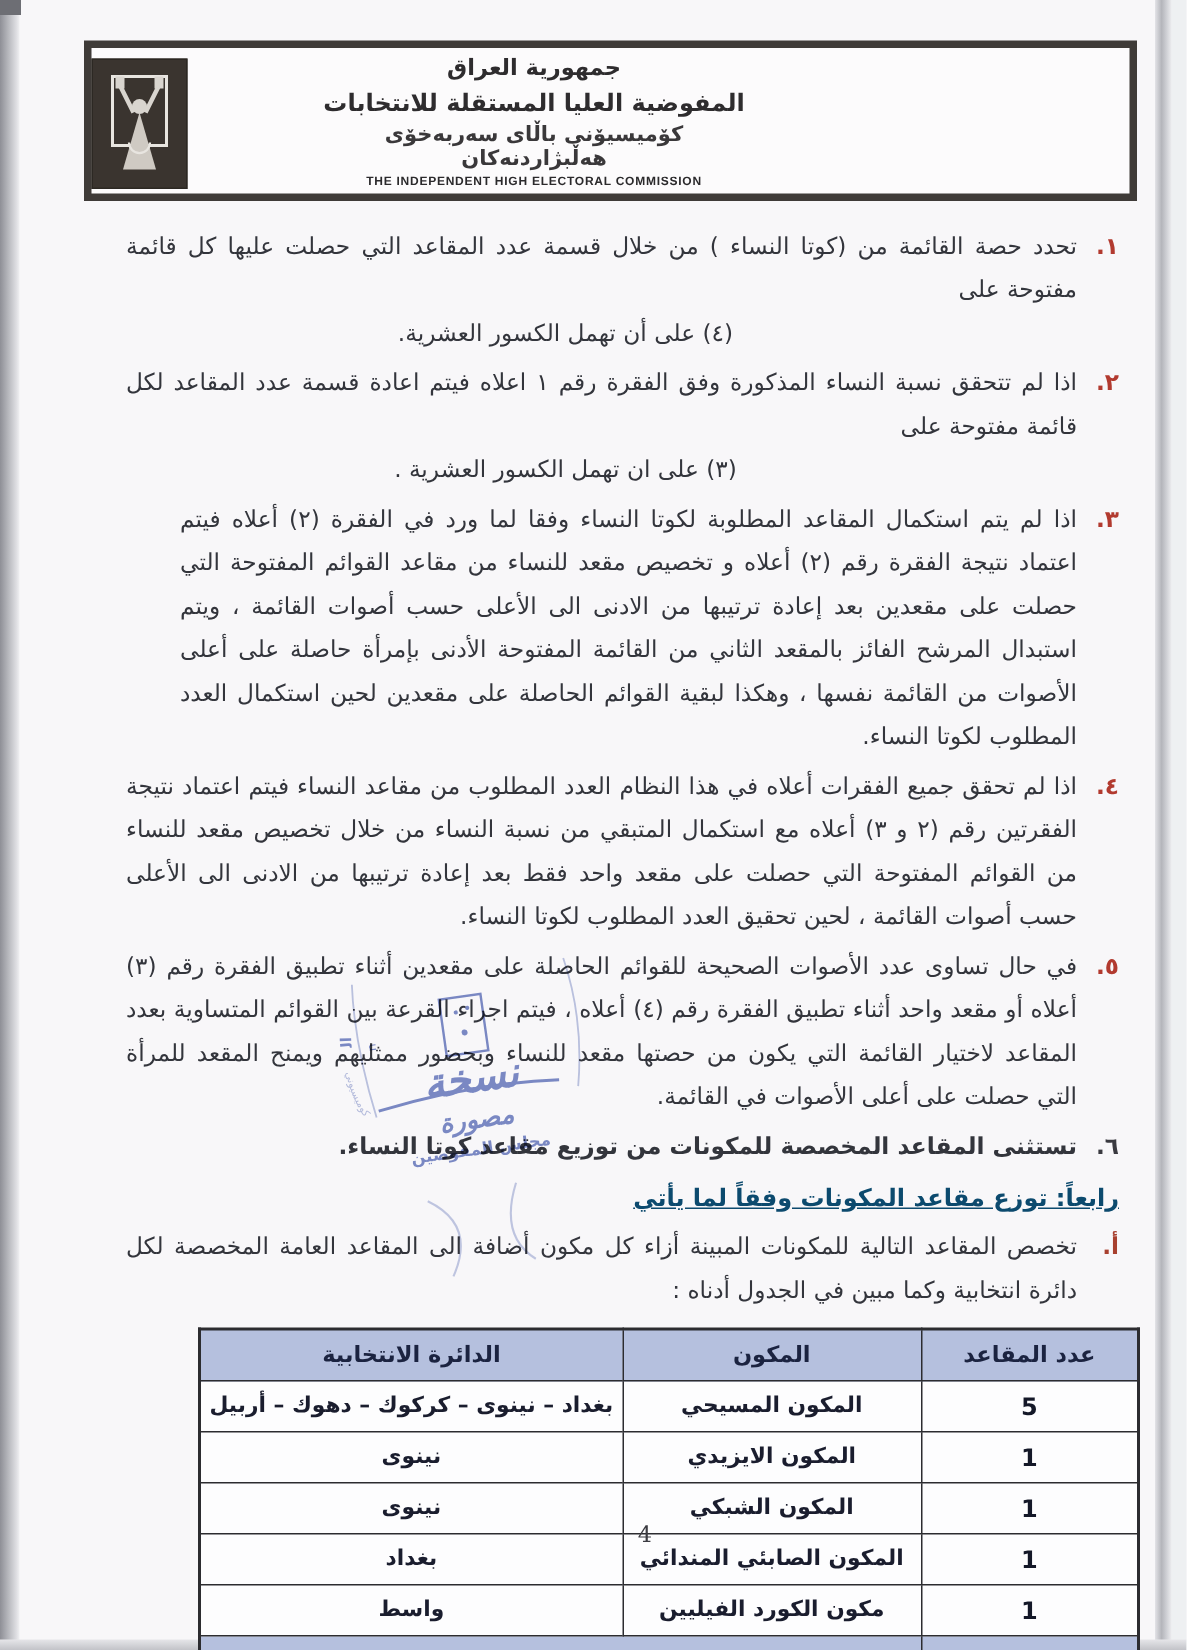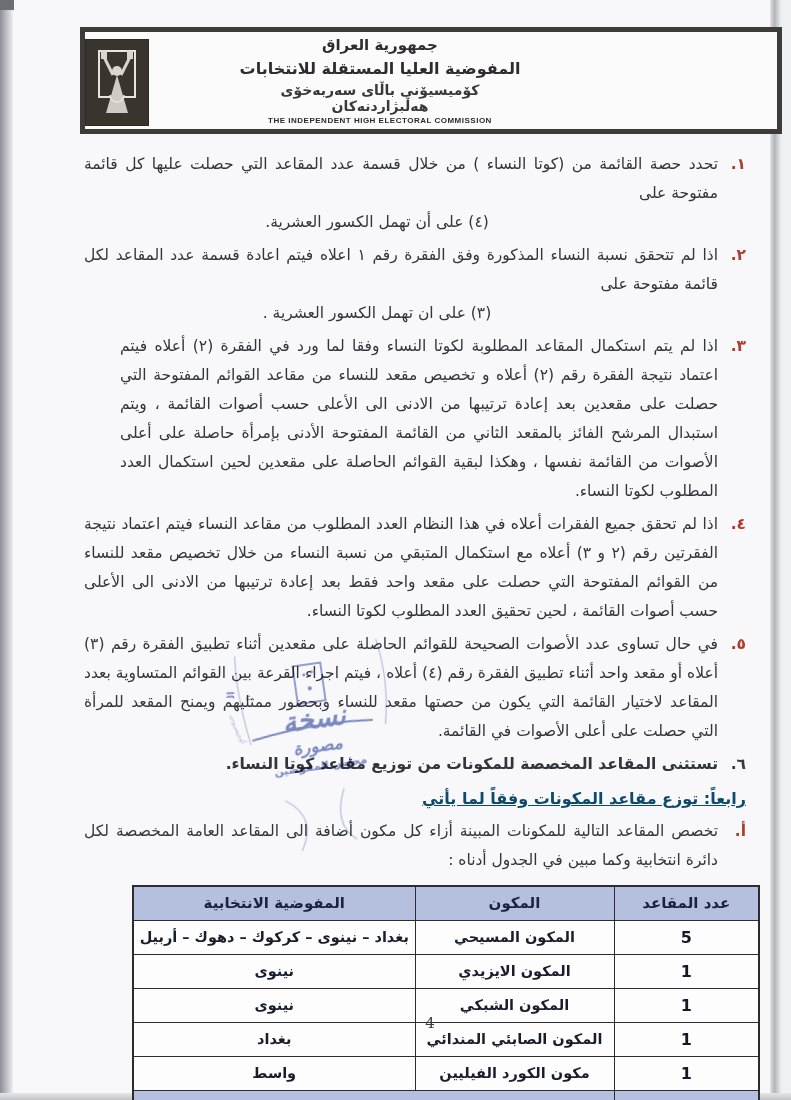--- a/index.html
+++ b/index.html
@@ -25,21 +25,21 @@
   }
   .scan-edge-bottom {
     position:absolute; left:0; top:1093px; width:791px; height:7px;
     background:linear-gradient(to bottom,#e6e6e9,#c2c3c8);
   }
   .scan-corner-speck {
     position:absolute; left:0; top:0; width:14px; height:10px; background:#6d6e74;
   }
   
   .letterhead {
-    position:absolute; left:80px; top:27px; width:702px; height:107px;
+    position:absolute; left:56px; top:27px; width:702px; height:107px;
     border:5px solid #3f3b38; background:#fcfbfc;
   }
   .logo-box {
     position:absolute; right:628px; top:7px; width:64px; height:87px;
     background:#3a342f; border:1px solid #2c2823;
     display:flex; align-items:center; justify-content:center;
   }
   .head-text {
     position:absolute; left:150px; top:2px; width:290px; text-align:center;
     color:#2e2c2e;
@@ -172,21 +172,21 @@
     <table class="seat-table">
       <colgroup>
           <col style="width:145px">
           <col style="width:199px">
           <col style="width:282px">
         </colgroup>
       <tbody>
           <tr>
         <th>عدد المقاعد</th>
         <th>المكون</th>
-        <th>المفوضية الانتخابية</th>
+        <th>الدائرة الانتخابية</th>
       </tr>
       <tr>
         <td class="num">5</td>
         <td>المكون المسيحي</td>
         <td>بغداد – نينوى – كركوك – دهوك – أربيل</td>
       </tr>
       <tr>
         <td class="num">1</td>
         <td>المكون الايزيدي</td>
         <td>نينوى</td>

